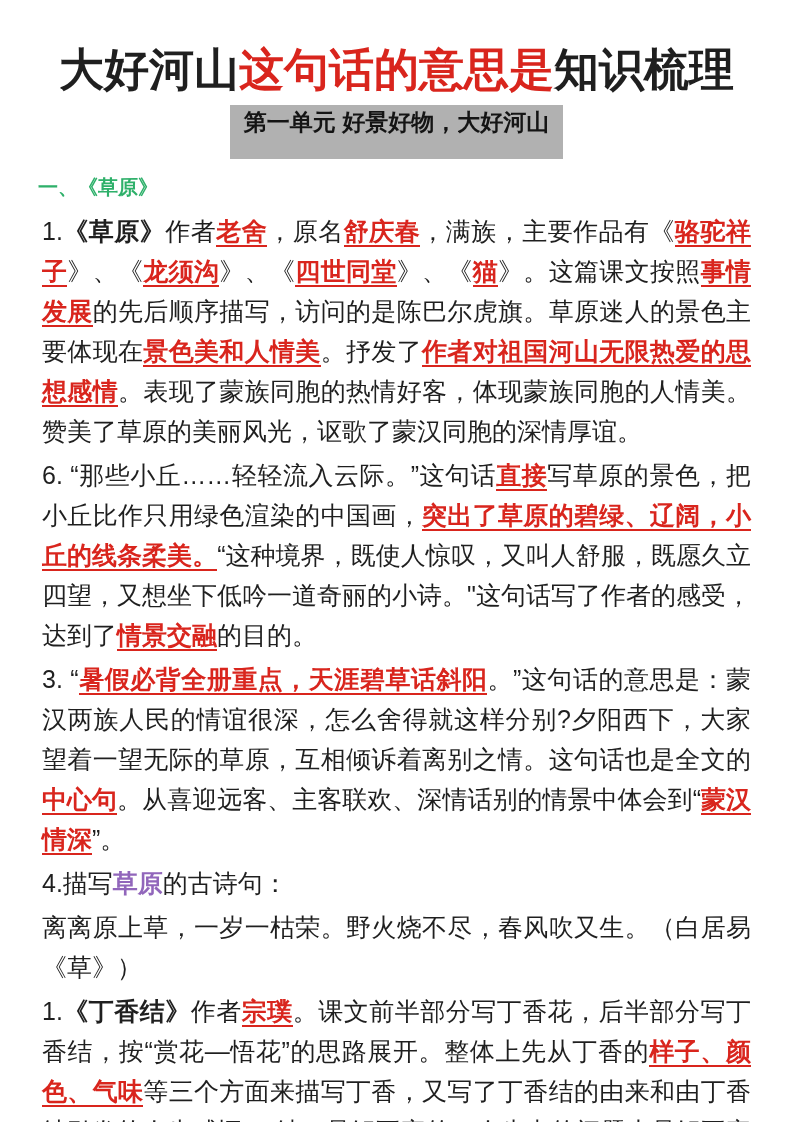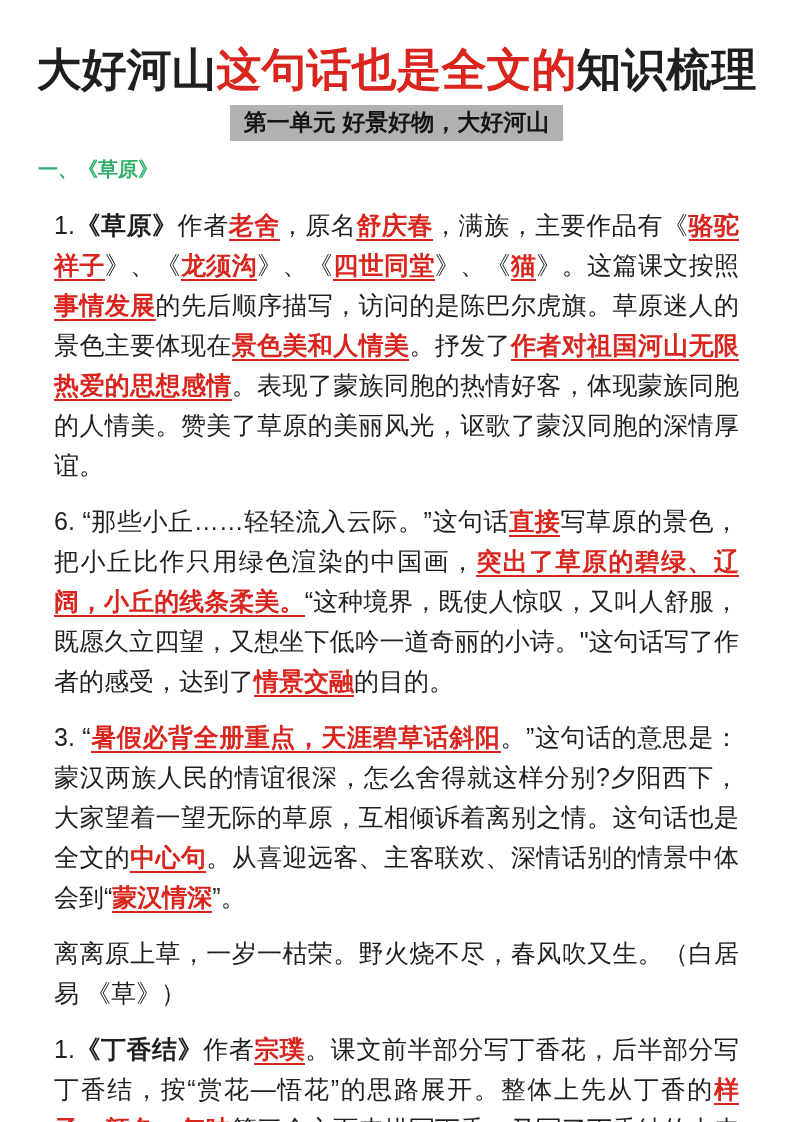--- a/index.html
+++ b/index.html
@@ -33,35 +33,35 @@
   .banner-row {
     display: flex;
     justify-content: center;
     margin-top: 9px;
   }
   .banner {
     background: var(--banner-bg, #b1b1b1);
     color: var(--banner-text, #141414);
     font-size: 23px;
     font-weight: 700;
-    padding: 4px 14px 5px 14px;
+    padding: 4px 14px 23px 14px;
     line-height: 1.2;
   }
   .content {
     padding: 8px 38px 0 38px;
   }
   .section-heading {
     color: var(--heading-green, #2eb06a);
     font-size: 20px;
     font-weight: 700;
     line-height: 40px;
     margin: 0;
   }
   .para {
-    margin: 16px;
+    margin: 4px;
     font-size: 25px;
     line-height: 40px;
     text-align: justify;
     color: var(--body-text, #1f1f1f);
   }
   .run-normal { font-weight: 400; }
   .run-bold   { font-weight: 700; }
   .run-red {
     color: var(--highlight-red, #d9251d);
     font-weight: 700;
@@ -69,27 +69,28 @@
   }
   .run-purple {
     color: var(--accent-purple, #9166bb);
     font-weight: 700;
   }
 </style>
 </head>
 <body>
 
 <div class="page">
-  <h1 class="title"><span>大好河山</span><span class="title-red">这句话也是全文的</span><span>知识梳理</span></h1>
+  <h1 class="title"><span>大好河山</span><span class="title-red">这句话的意思是</span><span>知识梳理</span></h1>
 
   <div class="banner-row">
     <div class="banner">第一单元 好景好物，大好河山</div>
   </div>
 
   <div class="content">
       <div class="section-heading">一、《草原》</div>
       <p class="para"><span class="run run-normal">1.</span><span class="run run-bold">《草原》</span><span class="run run-normal">作者</span><span class="run run-red">老舍</span><span class="run run-normal">，原名</span><span class="run run-red">舒庆春</span><span class="run run-normal">，满族，主要作品有《</span><span class="run run-red">骆驼祥子</span><span class="run run-normal">》、《</span><span class="run run-red">龙须沟</span><span class="run run-normal">》、《</span><span class="run run-red">四世同堂</span><span class="run run-normal">》、《</span><span class="run run-red">猫</span><span class="run run-normal">》。这篇课文按照</span><span class="run run-red">事情发展</span><span class="run run-normal">的先后顺序描写，访问的是陈巴尔虎旗。草原迷人的景色主要体现在</span><span class="run run-red">景色美和人情美</span><span class="run run-normal">。抒发了</span><span class="run run-red">作者对祖国河山无限热爱的思想感情</span><span class="run run-normal">。表现了蒙族同胞的热情好客，体现蒙族同胞的人情美。赞美了草原的美丽风光，讴歌了蒙汉同胞的深情厚谊。</span></p>
       <p class="para"><span class="run run-normal">6. “那些小丘……轻轻流入云际。”这句话</span><span class="run run-red">直接</span><span class="run run-normal">写草原的景色，把小丘比作只用绿色渲染的中国画，</span><span class="run run-red">突出了草原的碧绿、辽阔，小丘的线条柔美。</span><span class="run run-normal">“这种境界，既使人惊叹，又叫人舒服，既愿久立四望，又想坐下低吟一道奇丽的小诗。"这句话写了作者的感受，达到了</span><span class="run run-red">情景交融</span><span class="run run-normal">的目的。</span></p>
       <p class="para"><span class="run run-normal">3. “</span><span class="run run-red">暑假必背全册重点，天涯碧草话斜阳</span><span class="run run-normal">。”这句话的意思是：蒙汉两族人民的情谊很深，怎么舍得就这样分别?夕阳西下，大家望着一望无际的草原，互相倾诉着离别之情。这句话也是全文的</span><span class="run run-red">中心句</span><span class="run run-normal">。从喜迎远客、主客联欢、深情话别的情景中体会到“</span><span class="run run-red">蒙汉情深</span><span class="run run-normal">”。</span></p>
+      <p class="para"><span class="run run-normal">4.描写</span><span class="run run-purple">草原</span><span class="run run-normal">的古诗句：</span></p>
       <p class="para"><span class="run run-normal">离离原上草，一岁一枯荣。野火烧不尽，春风吹又生。（白居易 《草》）</span></p>
       <p class="para"><span class="run run-normal">1.</span><span class="run run-bold">《丁香结》</span><span class="run run-normal">作者</span><span class="run run-red">宗璞</span><span class="run run-normal">。课文前半部分写丁香花，后半部分写丁香结，按“赏花—悟花”的思路展开。整体上先从丁香的</span><span class="run run-red">样子、颜色、气味</span><span class="run run-normal">等三个方面来描写丁香，又写了丁香结的由来和由丁香结引发的人生感悟：“结，是解不完的；人生中的问题也是解不完的，不然，岂不太平淡无味了吗?”表达了作者豁达的人生态度：</span></p>
     </div>
 </div>
 
 </body></html>

